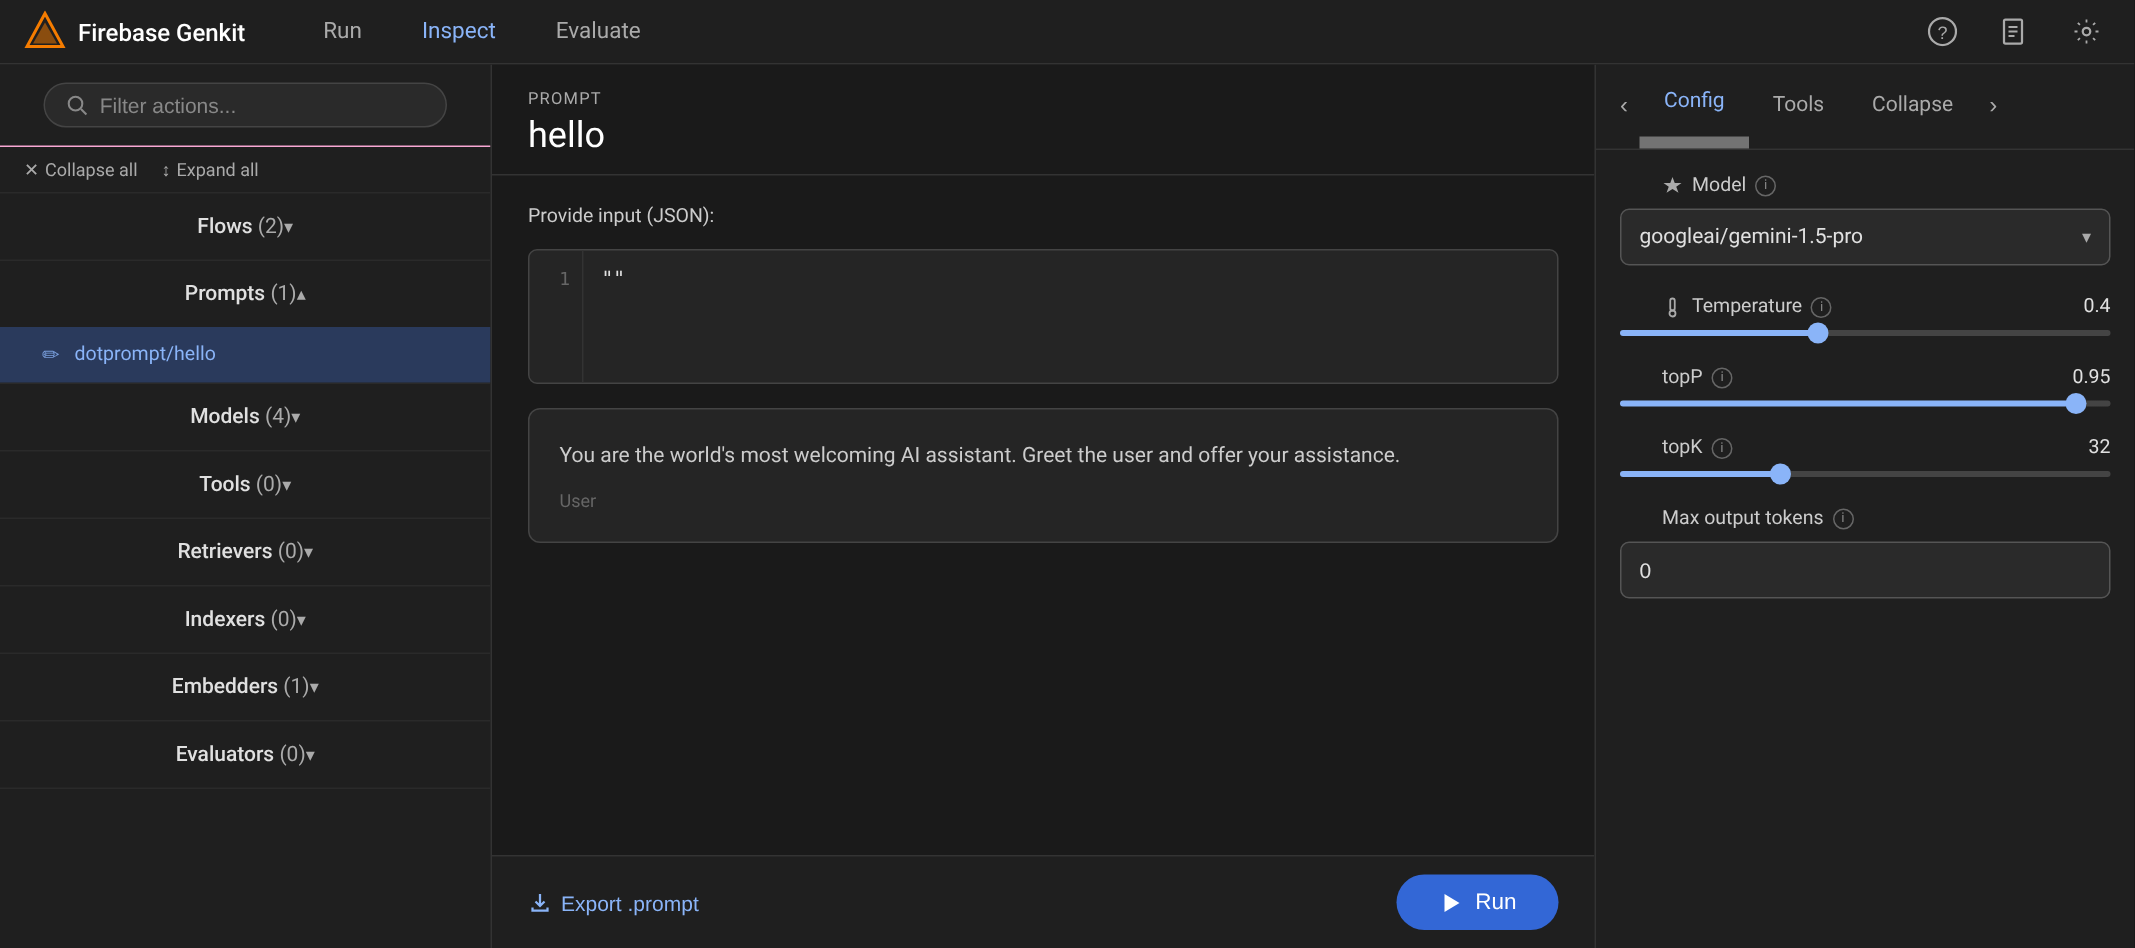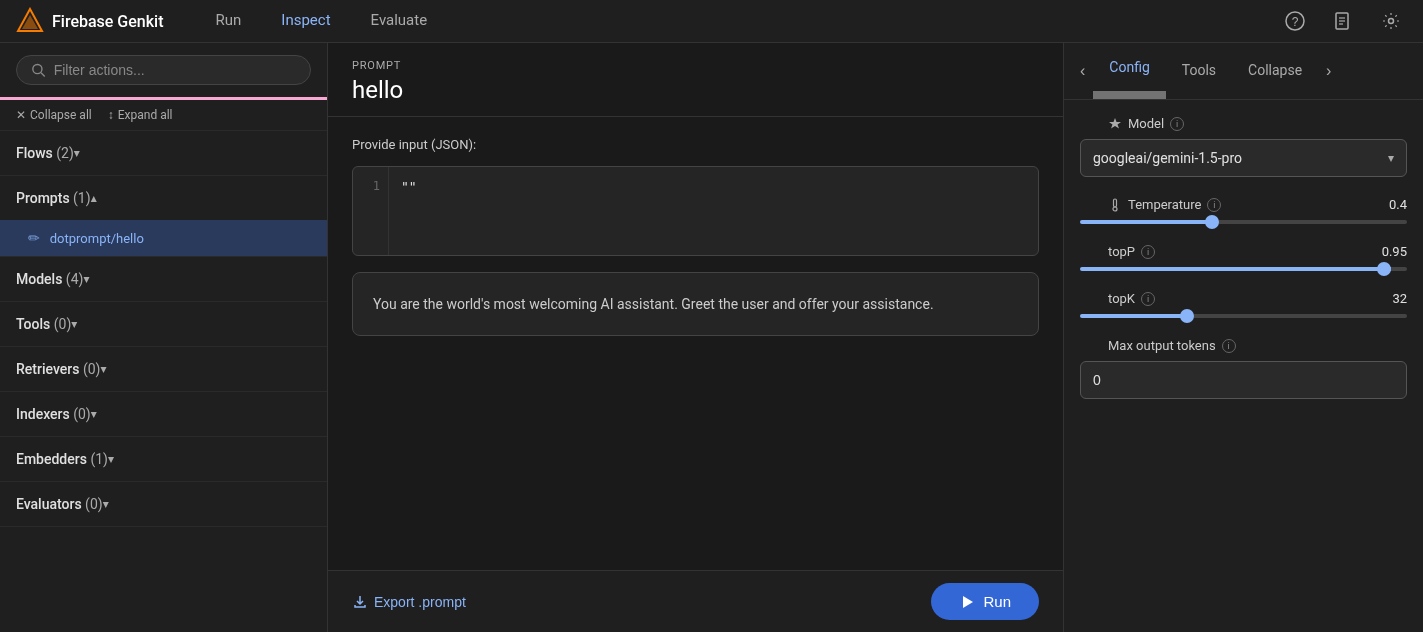--- a/index.html
+++ b/index.html
@@ -86,22 +86,22 @@
     .sidebar {
       width: 328px;
       background: #1f1f1f;
       border-right: 1px solid #333;
       display: flex;
       flex-direction: column;
       flex-shrink: 0;
       overflow-y: auto;
     }
     .sidebar-search {
-      padding: 12px 16px;
-      border-bottom: 3px solid #f9a8d4;
+      padding: 12px 29px;
+      border-bottom: 1px solid #f9a8d4;
     }
     .search-box {
       display: flex;
       align-items: center;
       background: #2a2a2a;
       border: 1px solid #444;
       border-radius: 24px;
       padding: 6px 14px;
       gap: 8px;
     }
@@ -128,21 +128,21 @@
       font-size: 12px;
       color: #aaa;
       cursor: pointer;
     }
     .sidebar-section {
       border-bottom: 1px solid #2a2a2a;
     }
     .section-header {
       display: flex;
       align-items: center;
-      justify-content: flex-start;
+      justify-content: center;
       padding: 14px 16px;
       cursor: pointer;
     }
     .section-title {
       font-size: 14px;
       color: #e0e0e0;
       font-weight: 500;
     }
     .section-count {
       color: #aaa;
@@ -580,20 +580,21 @@
         <div class="json-input-area">
           <div class="line-numbers">
             <span>1</span>
           </div>
           <textarea class="json-input" style="">""</textarea>
         </div>
       </div>
 
       <div class="prompt-message-card">
         <div class="prompt-message-text">You are the world's most welcoming AI assistant. Greet the user and offer your assistance.</div>
+        <div class="prompt-message-role">User</div>
       </div>
     </div>
 
     <div class="content-footer">
       <button class="export-btn">
         <svg width="16" height="16" viewBox="0 0 16 16" fill="none">
           <path d="M3 11v2h10v-2" stroke="#8ab4f8" stroke-width="1.5"></path>
           <path d="M8 2v8M5 7l3 3 3-3" stroke="#8ab4f8" stroke-width="1.5"></path>
         </svg>
         <span>Export .prompt</span>

